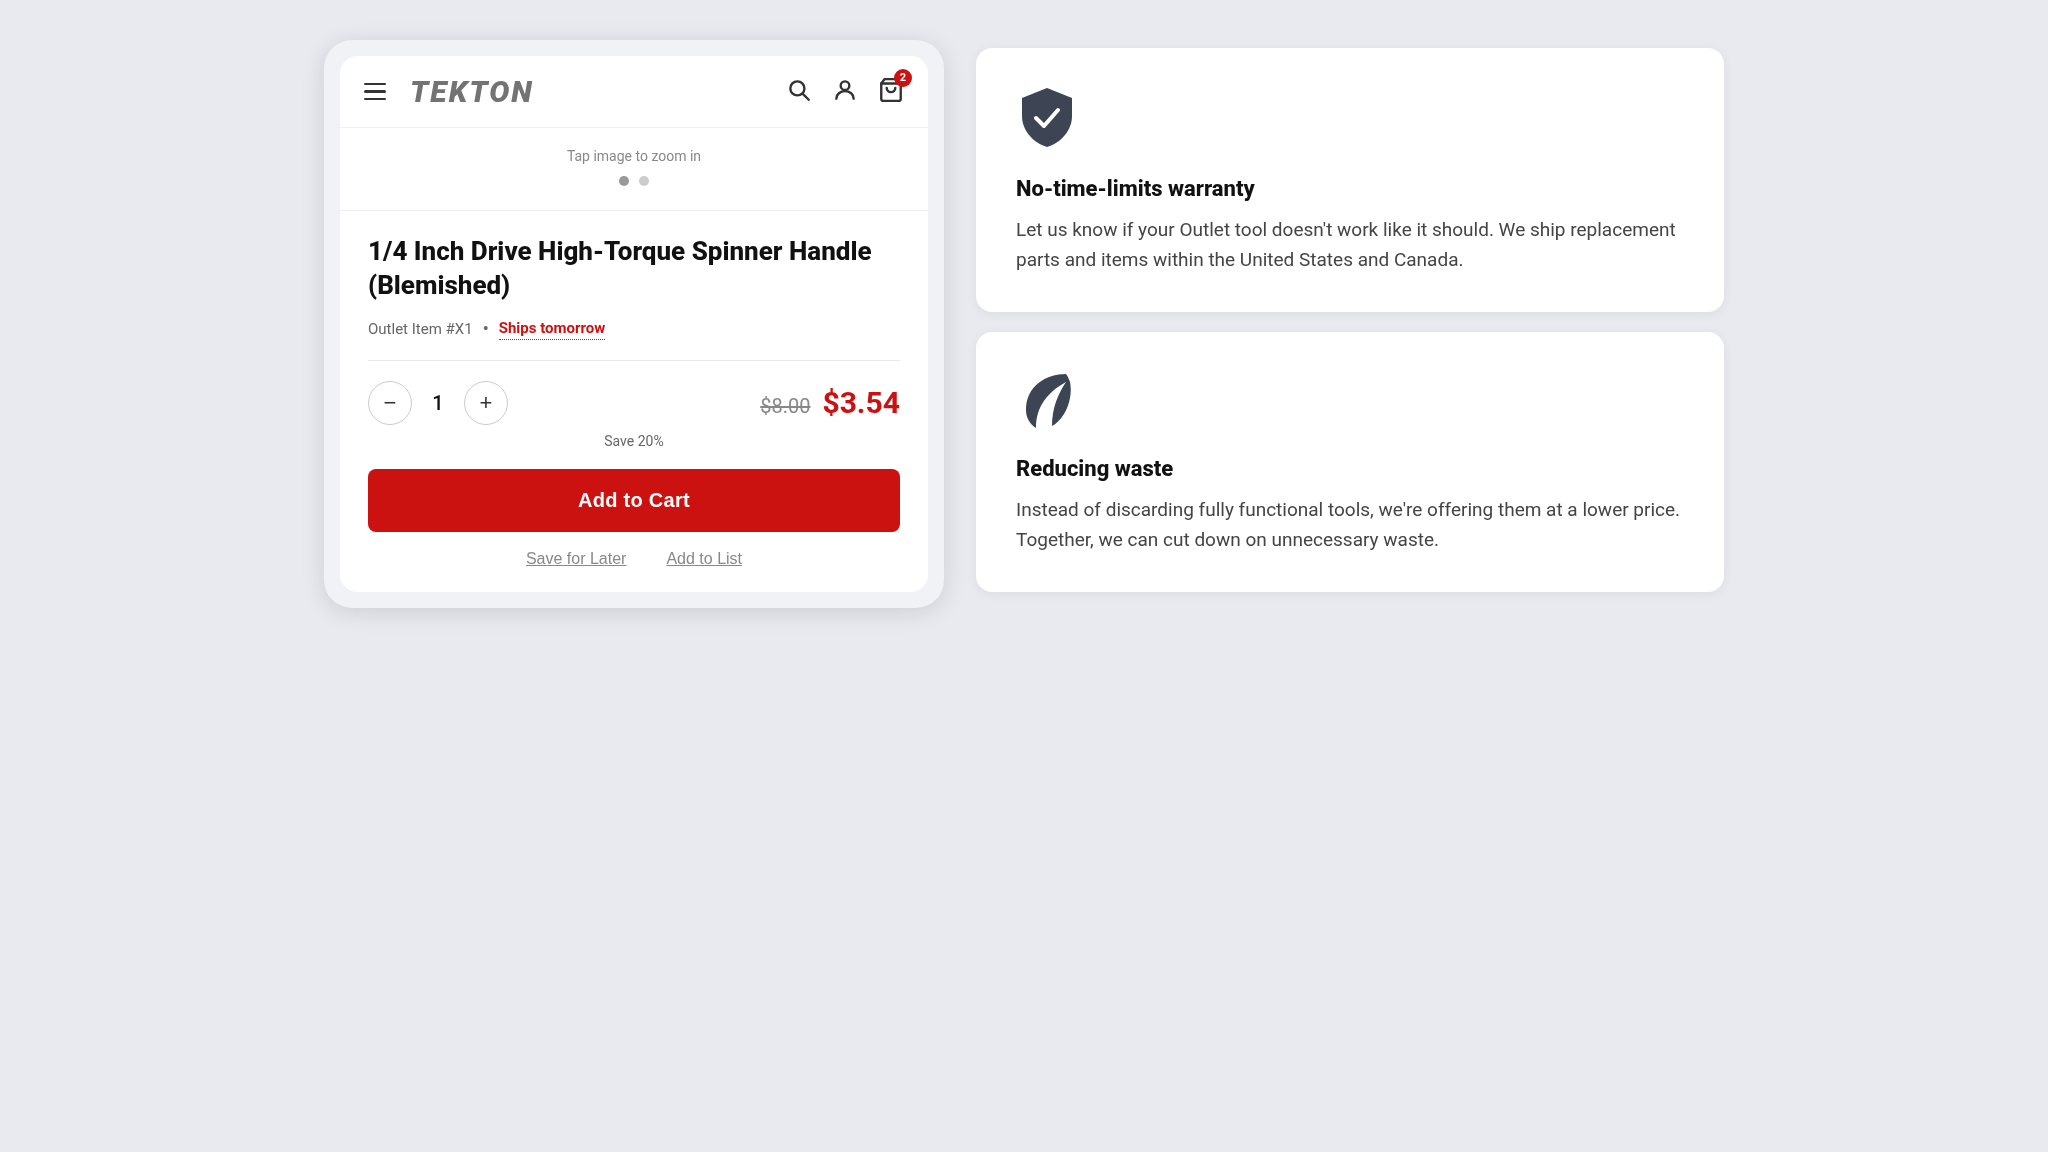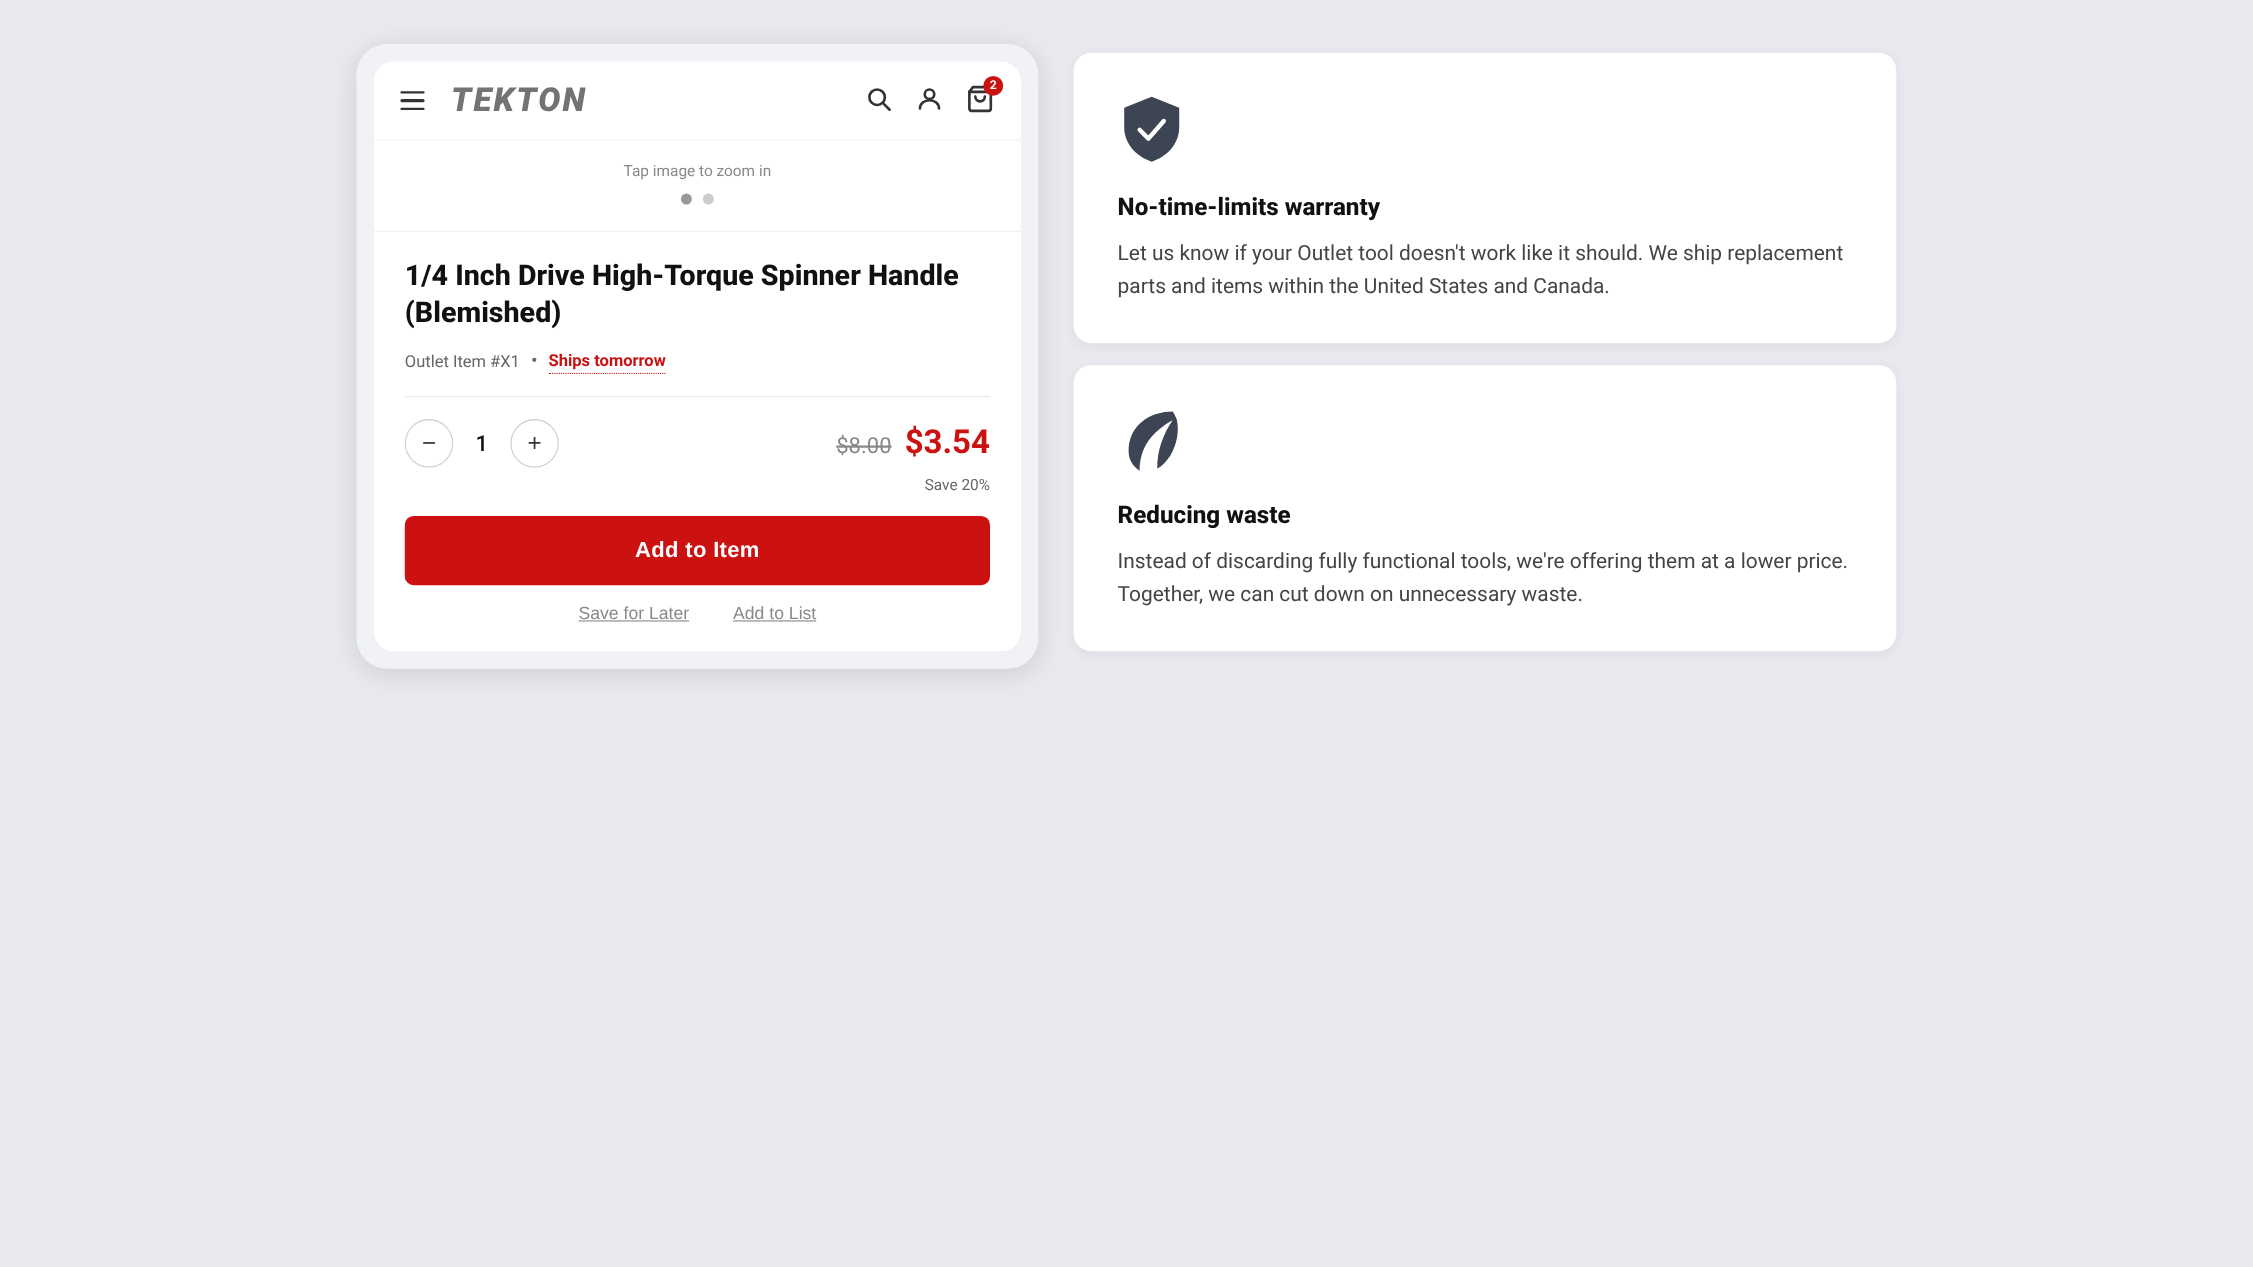--- a/index.html
+++ b/index.html
@@ -206,21 +206,21 @@
     }
     .sale-price {
       font-size: 30px;
       font-weight: 700;
       color: #cc1111;
       margin-left: 8px;
     }
     .save-badge {
       font-size: 14px;
       color: #666;
-      text-align: right;
+      text-align: center;
       margin-bottom: 20px;
     }
 
     
     .add-to-cart-btn {
       width: 100%;
       background: #cc1111;
       color: #fff;
       border: none;
       border-radius: 8px;
@@ -357,21 +357,21 @@
             <button class="qty-btn">+</button>
           </div>
           <div class="price-area">
             <span class="original-price">$8.00</span>
             <span class="sale-price">$3.54</span>
           </div>
         </div>
 
         <div class="save-badge">Save 20%</div>
 
-        <button class="add-to-cart-btn">Add to Item</button>
+        <button class="add-to-cart-btn">Add to Cart</button>
 
         <div class="secondary-actions">
           <button class="secondary-link">Save for Later</button>
           <button class="secondary-link">Add to List</button>
         </div>
       </div>
 
     </div>
   </div>
 

